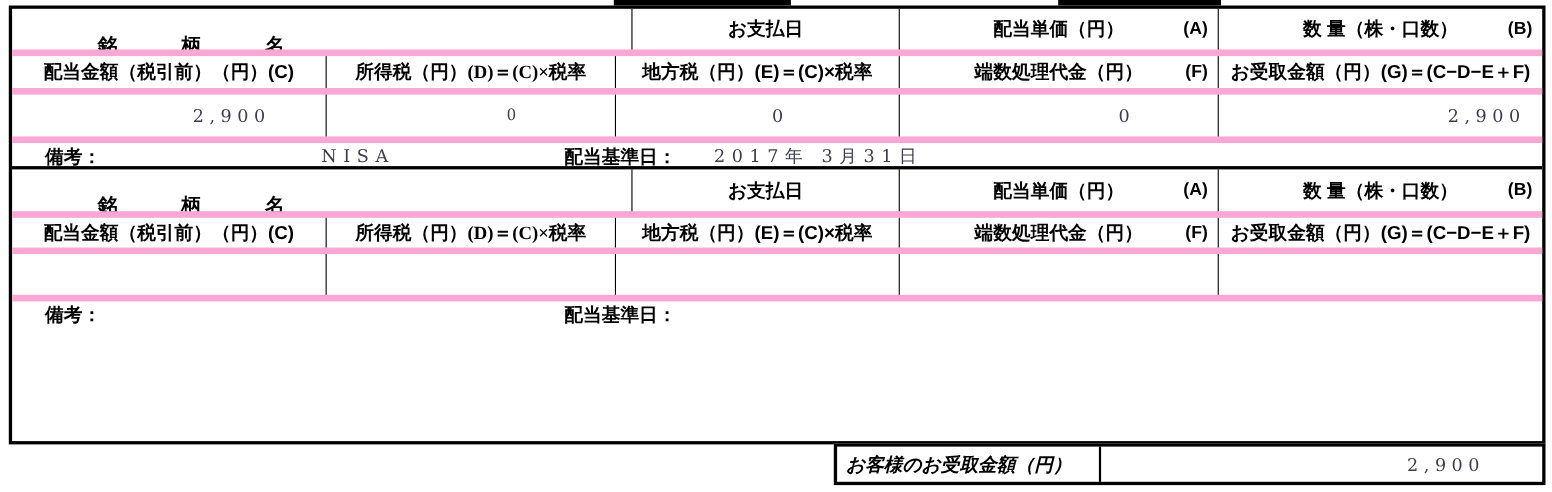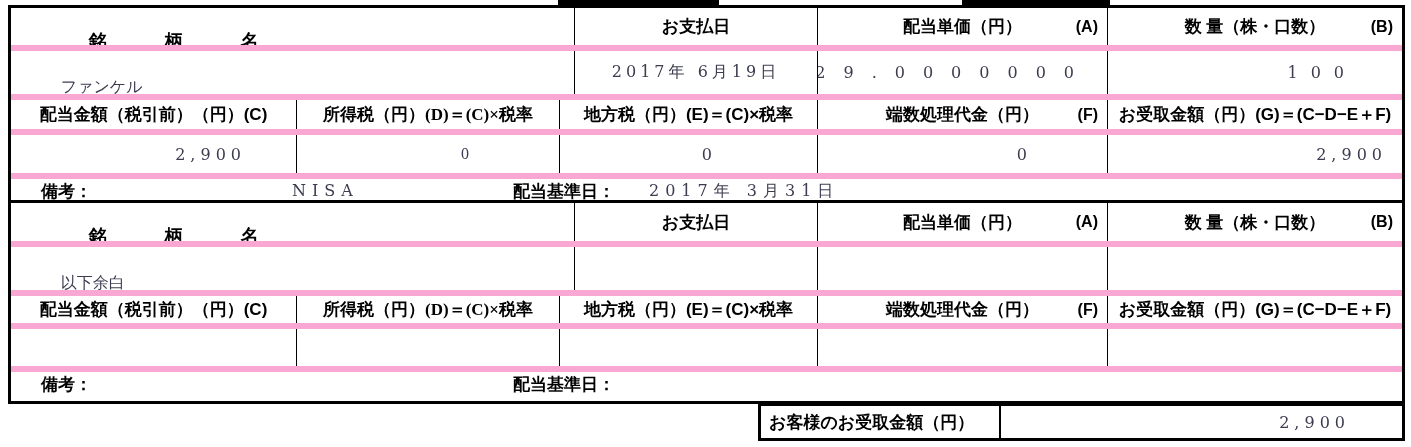--- a/index.html
+++ b/index.html
@@ -68,21 +68,21 @@
   .remarks-v   { left:281px; }
   .recdate-lbl { left:502px; }
   .recdate-v   { left:638px; }
 
   .total-box {
     position:absolute; left:758px; top:403px; width:647px; height:38px;
     border:3px solid #000; display:flex; background:#fff;
   }
   .total-label {
     width:240px; border-right:2px solid #000; font-weight:bold; font-size:17px;
-    display:flex; align-items:center; padding-left:8px; white-space:pre;
+    display:flex; align-items:center; padding-left:8px; white-space:pre;font-style:italic;
   }
   .total-value {
     flex:1; display:flex; align-items:center; justify-content:flex-end;
     padding-right:52px; font-size:16px;
   }
 </style>
 </head>
 <body>
 
 <div class="top-tick" style="left:558px;width:161px;"></div>
@@ -100,29 +100,20 @@
       <div class="cell cA3 hd hd-center">
         <span>配当単価（円）</span>
         <span class="key-right">(A)</span>
       </div>
       <div class="cell cA4 hd hd-center">
         <span>数 量（株・口数）</span>
         <span class="key-right">(B)</span>
       </div>
     </div>
 
-    <div class="row r-data1 serif">
-      <div class="cell cA1 name-val">
-        <span>ファンケル</span>
-        
-      </div>
-      <div class="cell cA2 val val-center ls4">2017年 6月19日</div>
-      <div class="cell cA3 val val-right ls18 pad-a">29.0000000</div>
-      <div class="cell cA4 val val-right ls13 pad-b">100</div>
-    </div>
 
     <div class="row r-head2">
       <div class="cell cB1 hd hd-center">配当金額（税引前）（円）(C)</div>
       <div class="cell cB2 hd hd-center">所得税（円）(D)＝(C)×税率</div>
       <div class="cell cB3 hd hd-center">地方税（円）(E)＝(C)×税率</div>
       <div class="cell cB4 hd hd-center">
         <span>端数処理代金（円）</span>
         <span class="key-right">(F)</span>
       </div>
       <div class="cell cB5 hd hd-center">お受取金額（円）(G)＝(C−D−E＋F)</div>
@@ -154,29 +145,20 @@
       <div class="cell cA3 hd hd-center">
         <span>配当単価（円）</span>
         <span class="key-right">(A)</span>
       </div>
       <div class="cell cA4 hd hd-center">
         <span>数 量（株・口数）</span>
         <span class="key-right">(B)</span>
       </div>
     </div>
 
-    <div class="row r-data1 serif">
-      <div class="cell cA1 name-val">
-        <span>以下余白</span>
-        <span class="code"></span>
-      </div>
-      <div class="cell cA2 val val-center ls4"></div>
-      <div class="cell cA3 val val-right ls18 pad-a"></div>
-      <div class="cell cA4 val val-right ls13 pad-b"></div>
-    </div>
 
     <div class="row r-head2">
       <div class="cell cB1 hd hd-center">配当金額（税引前）（円）(C)</div>
       <div class="cell cB2 hd hd-center">所得税（円）(D)＝(C)×税率</div>
       <div class="cell cB3 hd hd-center">地方税（円）(E)＝(C)×税率</div>
       <div class="cell cB4 hd hd-center">
         <span>端数処理代金（円）</span>
         <span class="key-right">(F)</span>
       </div>
       <div class="cell cB5 hd hd-center">お受取金額（円）(G)＝(C−D−E＋F)</div>

